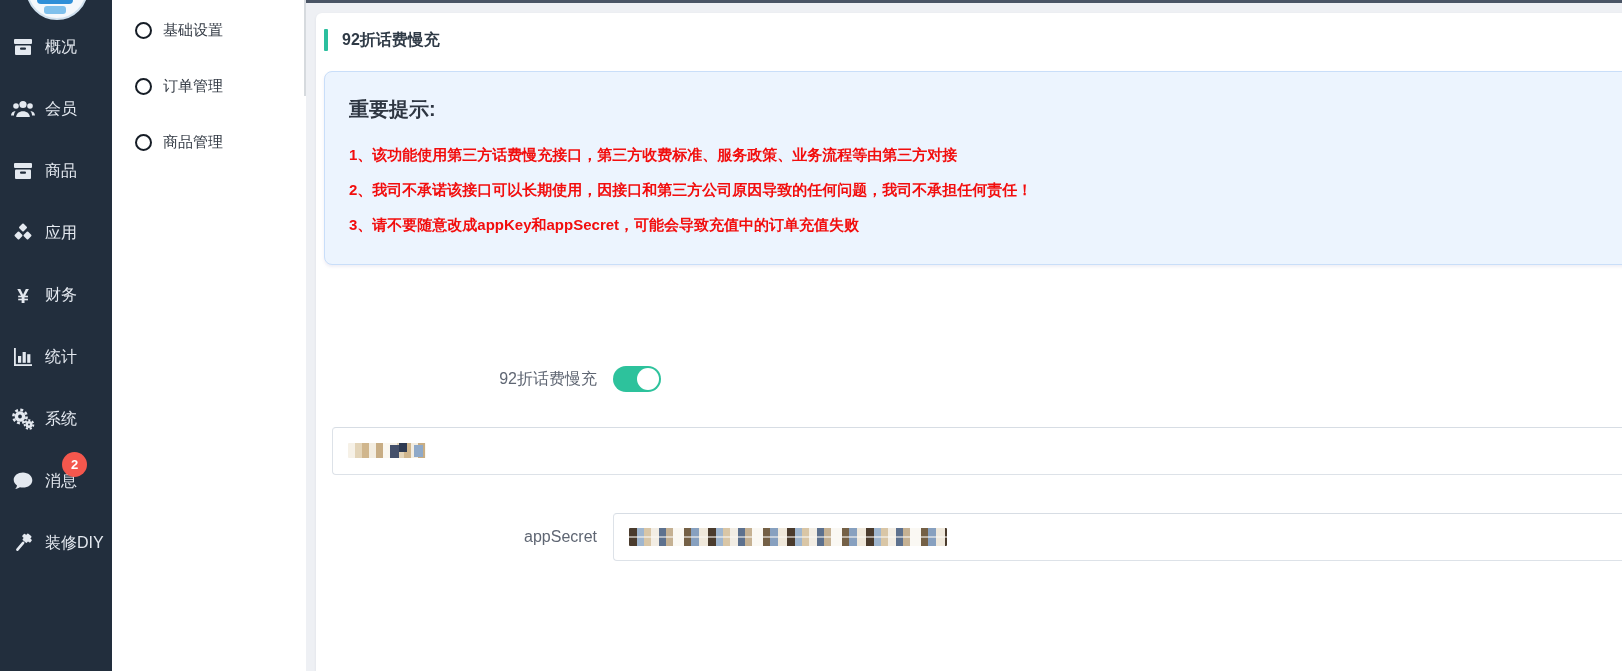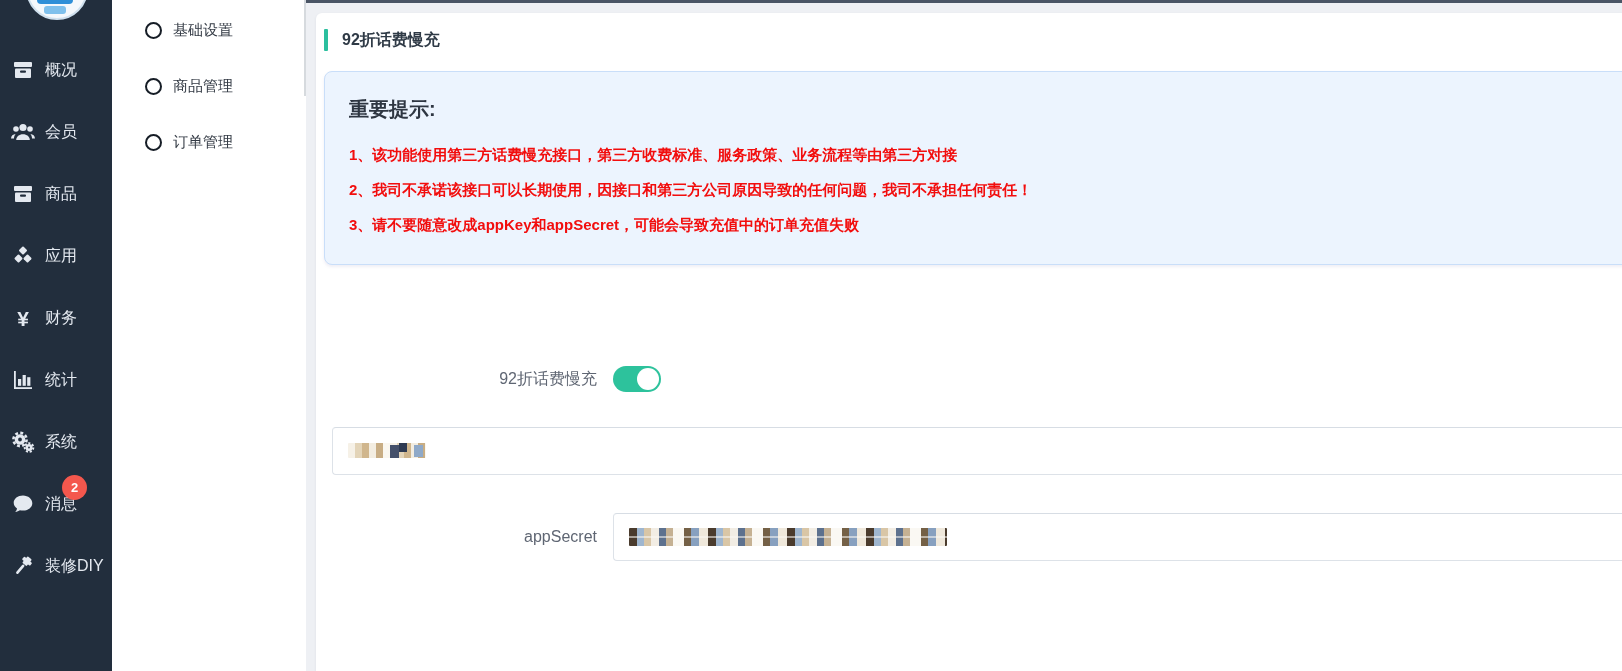--- a/index.html
+++ b/index.html
@@ -5,21 +5,21 @@
   html,body{margin:0;padding:0;}
   body{
     width:1622px;height:671px;overflow:hidden;position:relative;
     background:#eef0f4;
     font-family:"Liberation Sans","DejaVu Sans",sans-serif;
     -webkit-font-smoothing:antialiased;
   }
   
   .sidebar{
     position:absolute;left:0;top:0;width:112px;height:671px;
-    background:#222e3d;z-index:5;padding-top:39px;box-sizing:border-box;
+    background:#222e3d;z-index:5;padding-top:16px;box-sizing:border-box;
   }
   .logo-wrap{
     position:absolute;top:-42px;left:26px;width:58px;height:58px;border-radius:50%;
     background:#f4f8fc;overflow:hidden;border:2px solid #cfe0ee;
   }
   .logo-inner{position:absolute;left:9px;top:30px;width:36px;height:14px;border-radius:4px;background:#2f8fd8;}
   .logo-inner2{position:absolute;left:16px;top:46px;width:22px;height:8px;border-radius:3px;background:#7fc0ec;}
   .side-item{
     height:62px;display:flex;align-items:center;gap:9px;padding-left:10px;
     color:#e4e9f0;font-size:16px;cursor:pointer;position:relative;box-sizing:border-box;
@@ -32,21 +32,21 @@
     background:#f4574d;color:#fff;font-size:13px;font-weight:700;
     display:flex;align-items:center;justify-content:center;
   }
   
   .submenu{
     position:absolute;left:112px;top:0;width:194px;height:671px;background:#ffffff;z-index:4;
     padding-top:2px;box-sizing:border-box;
   }
   .submenu-scroll{position:absolute;right:0;top:0;width:2px;height:96px;background:#d6dade;}
   .sub-item{
-    height:56px;display:flex;align-items:center;gap:11px;padding-left:33px;
+    height:56px;display:flex;align-items:center;gap:11px;padding-left:23px;
     color:#333a44;font-size:15px;cursor:pointer;box-sizing:border-box;
   }
   .radio-circle{
     width:13px;height:13px;border-radius:50%;border:2.5px solid #161d26;background:#fff;flex:0 0 13px;
   }
   
   .main{position:absolute;left:306px;top:0;right:0;height:485px;background:#eef0f4;}
   .topline{position:absolute;left:0;top:0;right:0;height:3px;background:#4a5565;}
   .card{
     position:absolute;left:10px;top:13px;width:1500px;height:700px;background:#ffffff;
@@ -210,25 +210,25 @@
   </div>
 </nav>
 
 <nav class="submenu">
   <div class="sub-item">
     <span class="radio-circle"></span>
     <span>基础设置</span>
   </div>
   <div class="sub-item">
     <span class="radio-circle"></span>
-    <span>商品管理</span>
+    <span>订单管理</span>
   </div>
   <div class="sub-item">
     <span class="radio-circle"></span>
-    <span>订单管理</span>
+    <span>商品管理</span>
   </div>
   <div class="submenu-scroll"></div>
 </nav>
 
 <main class="main">
   <div class="topline"></div>
 
   <section class="card">
 
     <div class="page-title-row">

